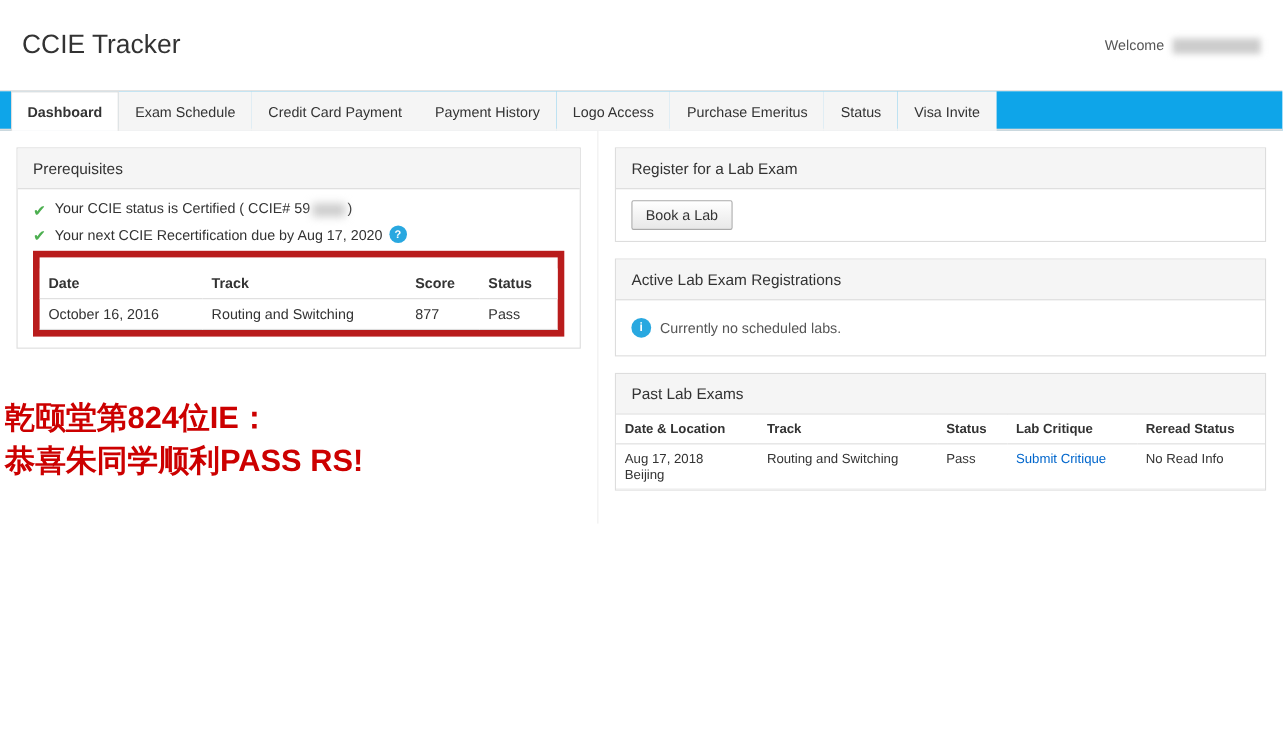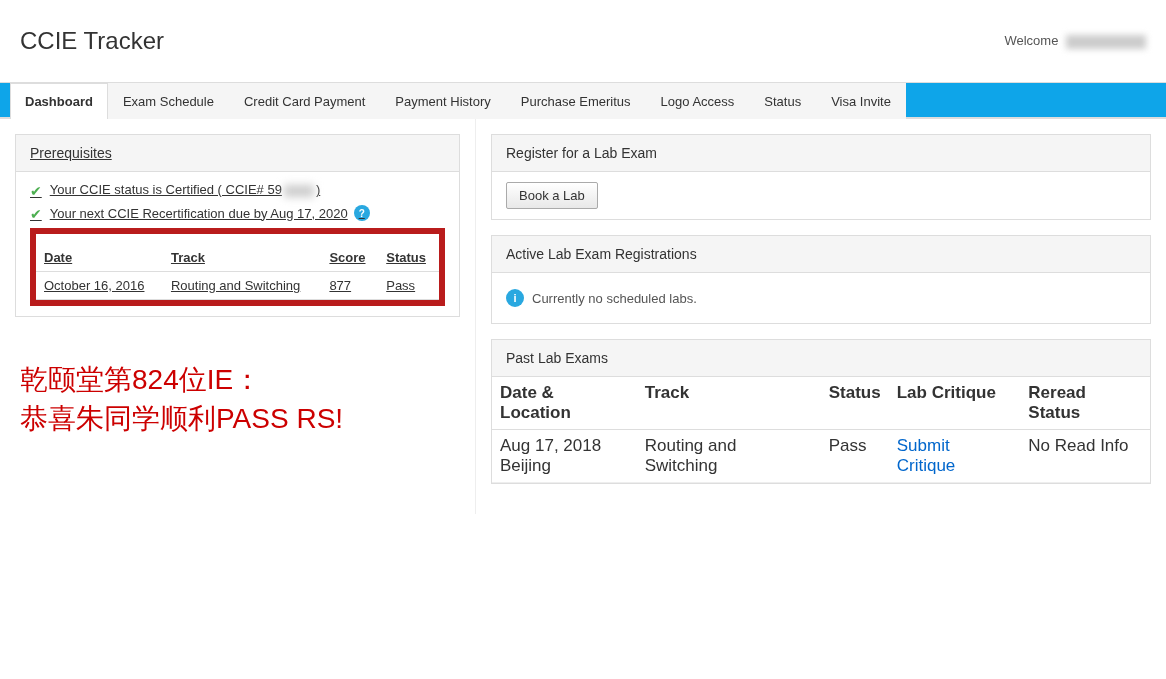--- a/index.html
+++ b/index.html
@@ -67,24 +67,23 @@
 
     
     .main-content {
       display: flex;
       gap: 0;
       padding: 0;
     }
 
     
     .left-panel {
-      width: 476px;
+      width: 544px;
       padding: 15px;
       border-right: 1px solid #eee;
-      text-decoration: underline;
     }
 
     
     .right-panel {
       flex: 1;
       padding: 15px;
     }
 
     
     .section-box {
@@ -201,21 +200,21 @@
       color: #fff;
       font-size: 11px;
       font-weight: bold;
       flex-shrink: 0;
     }
 
     
     .past-table {
       width: 100%;
       border-collapse: collapse;
-      font-size: 17px;
+      font-size: 12px;
     }
     .past-table th {
       text-align: left;
       padding: 6px 8px;
       border-bottom: 1px solid #ddd;
       font-weight: bold;
       color: #333;
       background: #fff;
       vertical-align: top;
     }
@@ -226,25 +225,25 @@
     }
     .link-text {
       color: #0066cc;
       text-decoration: none;
       cursor: pointer;
     }
 
     
     .announcement {
       position: absolute;
-      left: 20px;
+      left: 4px;
       top: 360px;
       color: #cc0000;
       font-size: 28px;
-      font-weight: normal;
+      font-weight: bold;
       line-height: 1.4;
       pointer-events: none;
       z-index: 10;
     }
 
     .relative-container {
       position: relative;
     }
   </style>
 </head>
@@ -258,22 +257,22 @@
       <span>Welcome</span>
       <span class="welcome-blur"></span>
     </span>
   </div>
 
   <div class="nav-tabs">
     <div class="nav-tab active">Dashboard</div>
     <div class="nav-tab">Exam Schedule</div>
     <div class="nav-tab">Credit Card Payment</div>
     <div class="nav-tab">Payment History</div>
+    <div class="nav-tab">Logo Access</div>
     <div class="nav-tab">Purchase Emeritus</div>
-    <div class="nav-tab">Logo Access</div>
     <div class="nav-tab">Status</div>
     <div class="nav-tab">Visa Invite</div>
   </div>
 
   <div class="main-content">
 
     <div class="left-panel">
       <div class="section-box">
         <div class="section-header">Prerequisites</div>
         <div class="section-body">

